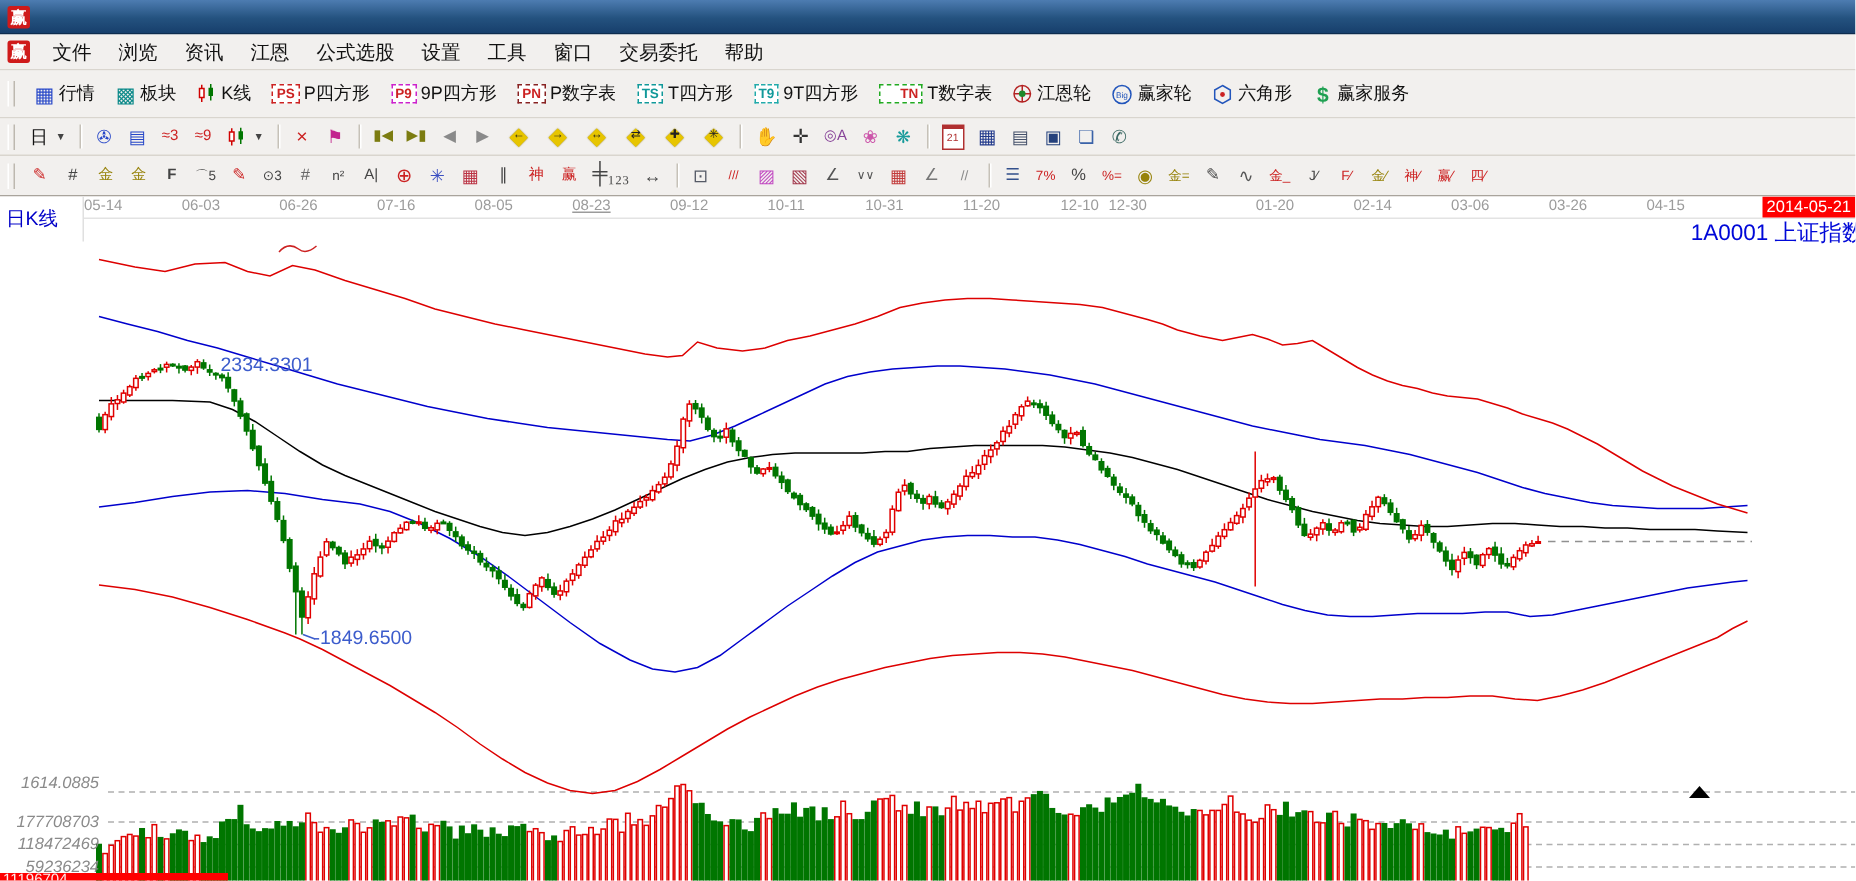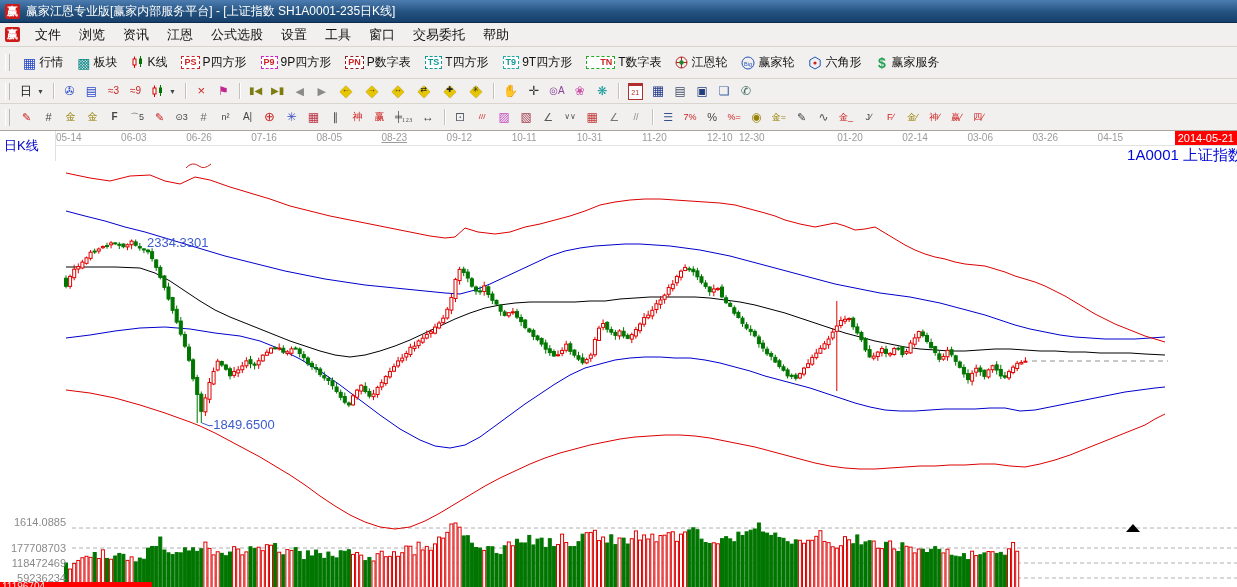--- a/index.html
+++ b/index.html
@@ -46,30 +46,29 @@
     padding:1px 3px 1px 3px;z-index:3;}
   .periodlbl{position:absolute;left:4px;top:6px;font-size:13px;color:#0000c8;z-index:2;}
   .indrow{position:absolute;left:62px;top:17px;font-size:13px;z-index:2;display:flex;}
   .indrow span{margin-right:16px;}
   .ind-name{color:#111;}
   .ind-red{color:#e00000;}
   .ind-blue{color:#0000e0;}
   .ind-blk{color:#111;}
   .symlbl{position:absolute;right:-6px;top:15px;font-size:15px;color:#0008d8;z-index:2;}
   .ann{font-size:13px;color:#3c5ccc;z-index:2;}
-  .axlbl{font-size:11px;color:#8a8a8a;text-align:right;width:64px;left:2px;z-index:2;}
+  .axlbl{font-size:11px;color:#8a8a8a;text-align:right;width:64px;left:2px;z-index:2;font-style:italic;}
   .volred{position:absolute;left:0;top:451px;width:150px;height:10px;background:#ff0000;color:#ffecec;
     font-size:10px;line-height:10px;padding-left:2px;z-index:2;}
 </style>
 </head>
 <body>
 
 <div class="titlebar">
   <span class="appico">赢</span>
-  <span class="titletxt">赢家江恩专业版[赢家内部服务平台] - [上证指数  SH1A0001-235日K线]</span>
 </div>
 
 <div class="menubar">
   <span class="appico">赢</span>
   <nav id="menu-items" style="display:flex;">
       <span class="menu-item">文件</span>
       <span class="menu-item">浏览</span>
       <span class="menu-item">资讯</span>
       <span class="menu-item">江恩</span>
       <span class="menu-item">公式选股</span>
@@ -328,21 +327,21 @@
     <span class="tbtn">
       <span class="ticon" style="color: rgb(68, 68, 68); font-size: 11px;">∥</span>
     </span>
     <span class="tbtn">
       <span class="ticon" style="color: rgb(204, 34, 34); font-size: 10px;">神</span>
     </span>
     <span class="tbtn">
       <span class="ticon" style="color: rgb(204, 34, 34); font-size: 10px;">赢</span>
     </span>
     <span class="tbtn">
-      <span class="ticon" style="color: rgb(68, 68, 68); font-size: 10px; font-family: Liberation Serif, serif;">╪₁₂₃</span>
+      <span class="ticon" style="color: rgb(68, 68, 68); font-size: 14px; font-family: Liberation Serif, serif;">╪₁₂₃</span>
     </span>
     <span class="tbtn">
       <span class="ticon" style="color: rgb(68, 68, 68); font-size: 12px;">↔</span>
     </span>
     <span class="tsep"></span>
     <span class="tbtn">
       <span class="ticon" style="color: rgb(85, 90, 102); font-size: 12px;">⊡</span>
     </span>
     <span class="tbtn">
       <span class="ticon" style="color: rgb(204, 34, 34); font-size: 8px;">///</span>

